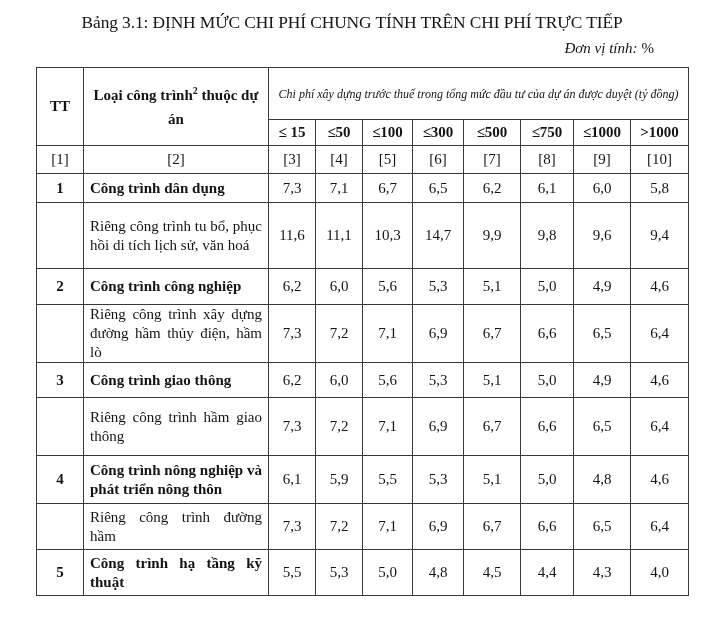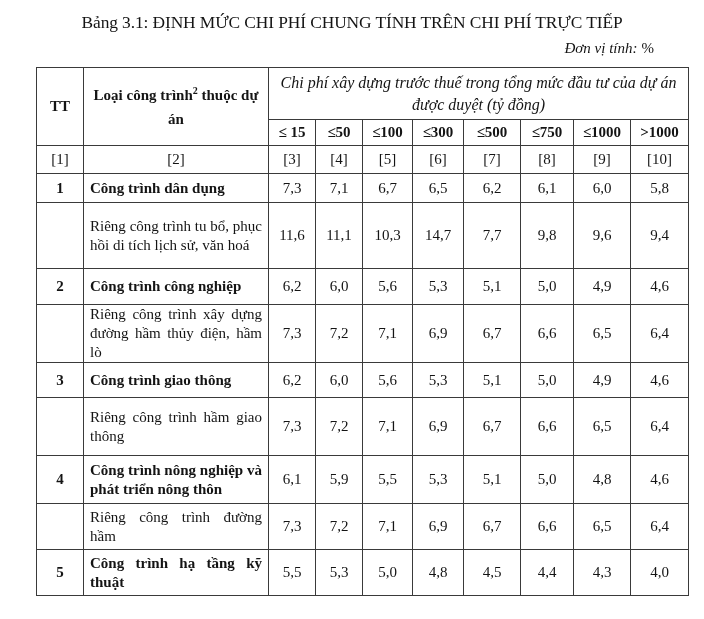--- a/index.html
+++ b/index.html
@@ -36,21 +36,21 @@
       <col style="width:51px">
     <col style="width:57px">
       <col style="width:53px">
       <col style="width:57px">
       <col style="width:58px">
   </colgroup>
   <thead>
     <tr style="height:52px">
       <th class="hdr" rowspan="2">TT</th>
       <th class="hdr" rowspan="2" style="line-height:24px;padding:0 4px"><span>Loại công trình</span><span class="sup">2</span><span> thuộc dự án</span></th>
-      <th class="i" colspan="8" style="padding:0 3px;line-height:22px;font-size:16px">Chi phí xây dựng trước thuế trong tổng mức đầu tư của dự án được duyệt (tỷ đồng)</th>
+      <th class="i" colspan="8" style="padding:0 3px;line-height:22px;font-size:12px">Chi phí xây dựng trước thuế trong tổng mức đầu tư của dự án được duyệt (tỷ đồng)</th>
     </tr>
     <tr style="height:26px">
       <th class="hdr">≤ 15</th>
       <th class="hdr">≤50</th>
       <th class="hdr">≤100</th>
       <th class="hdr">≤300</th>
       <th class="hdr">≤500</th>
       <th class="hdr">≤750</th>
       <th class="hdr">≤1000</th>
       <th class="hdr">&gt;1000</th>
@@ -81,21 +81,21 @@
         <td>6,0</td>
         <td>5,8</td>
       </tr>
       <tr style="height: 66px;">
         <td class="b"></td>
         <td class="name">Riêng công trình tu bổ, phục hồi di tích lịch sử, văn hoá</td>
         <td>11,6</td>
         <td>11,1</td>
         <td>10,3</td>
         <td>14,7</td>
-        <td>7,7</td>
+        <td>9,9</td>
         <td>9,8</td>
         <td>9,6</td>
         <td>9,4</td>
       </tr>
       <tr style="height: 36px;">
         <td class="b">2</td>
         <td class="name bold">Công trình công nghiệp</td>
         <td>6,2</td>
         <td>6,0</td>
         <td>5,6</td>

